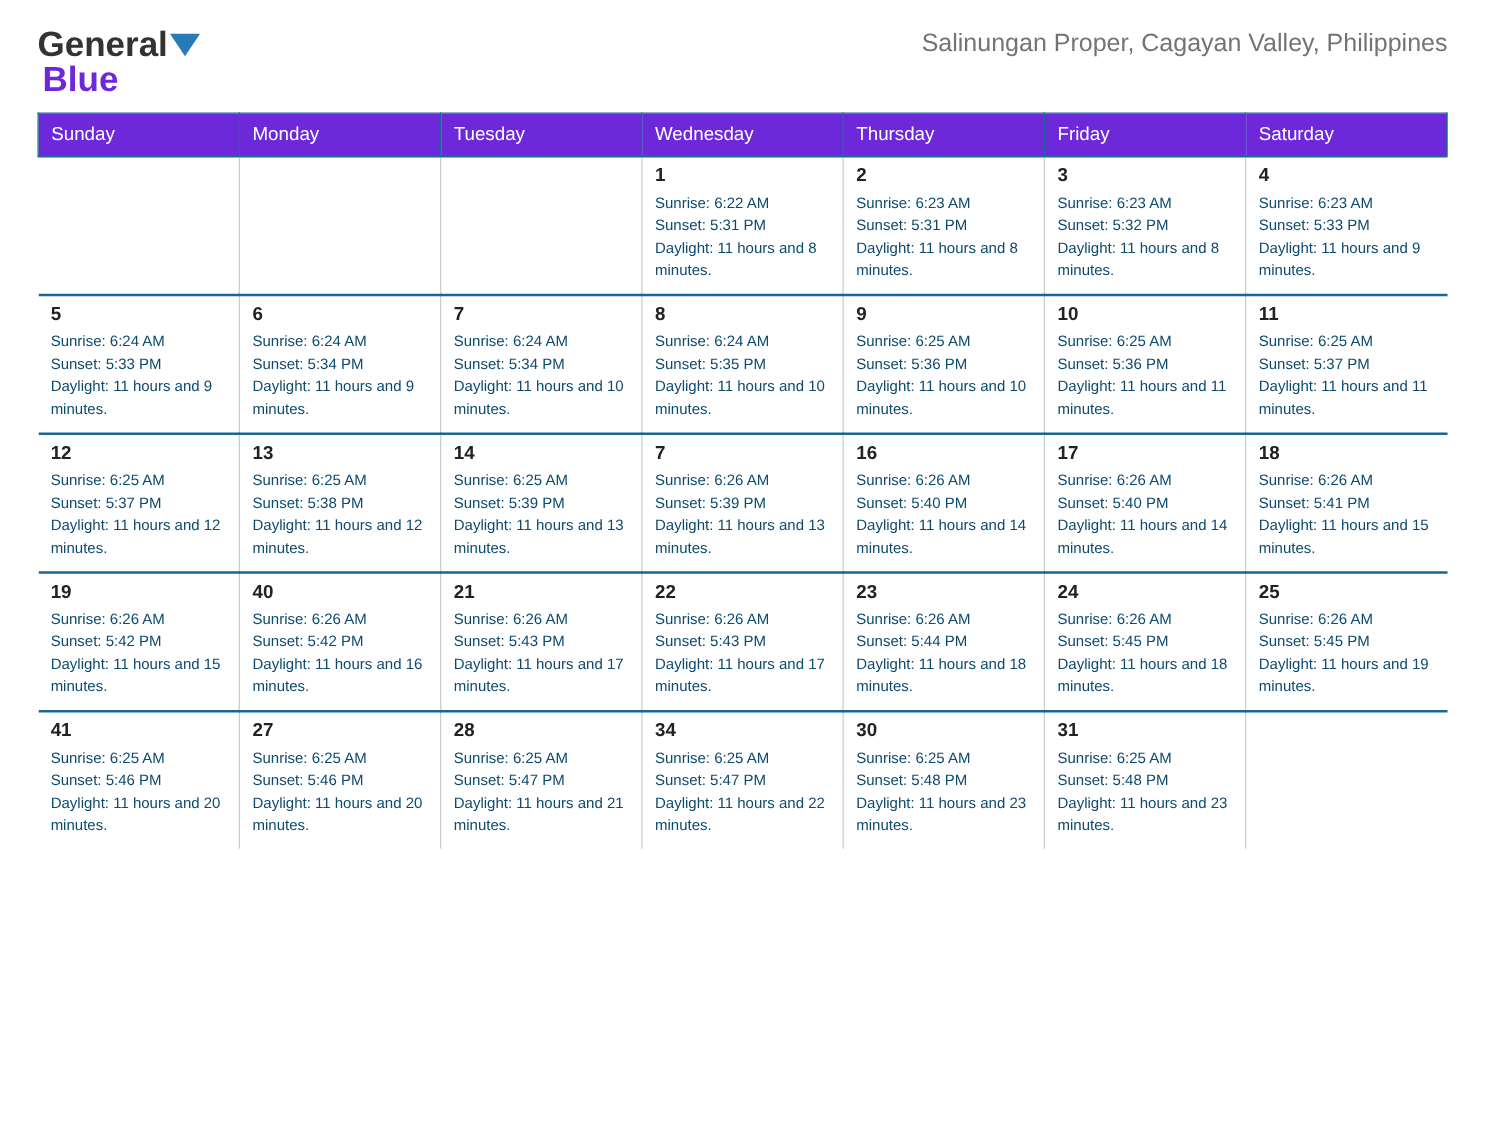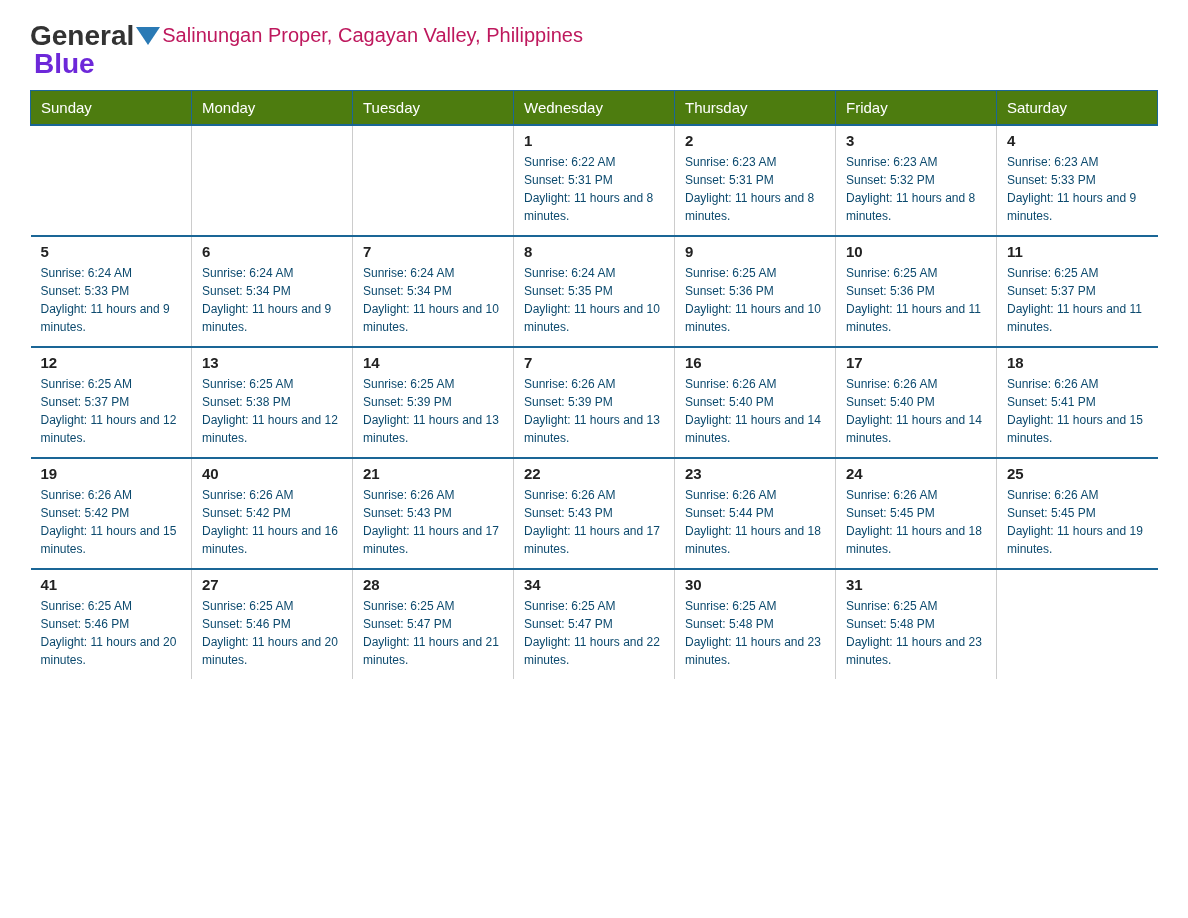--- a/index.html
+++ b/index.html
@@ -6,20 +6,21 @@
     body {
       font-family: Arial, sans-serif;
       background: #ffffff;
       padding: 20px 30px;
       width: 1188px;
       min-height: 918px;
     }
     .header {
       display: flex;
       align-items: flex-start;
+      justify-content: space-between;
       margin-bottom: 4px;
     }
     .logo {
       display: flex;
       flex-direction: column;
       align-items: flex-start;
     }
     .logo-text {
       display: flex;
       align-items: center;
@@ -33,29 +34,29 @@
       height: 0;
       border-left: 12px solid transparent;
       border-right: 12px solid transparent;
       border-top: 18px solid #2a7ab5;
       margin: 0 2px;
       display: inline-block;
     }
     .logo-blue { color: #6d28d9; font-size: 28px; font-weight: bold; }
     .title-block { text-align: right; }
     .month-title { font-size: 52px; font-weight: normal; color: #222; }
-    .location { font-size: 20px; color: #be185d; margin-top: 4px; }
+    .location { font-size: 20px; color: #737373; margin-top: 4px; }
 
     .calendar {
       width: 100%;
       border-collapse: collapse;
       margin-top: 10px;
     }
     .calendar thead tr {
-      background-color: #4d7c0f;
+      background-color: #6d28d9;
     }
     .calendar thead th {
       color: #ffffff;
       font-size: 15px;
       font-weight: normal;
       padding: 8px 10px;
       text-align: left;
       border: 1px solid #1a6696;
     }
     .calendar tbody tr {

